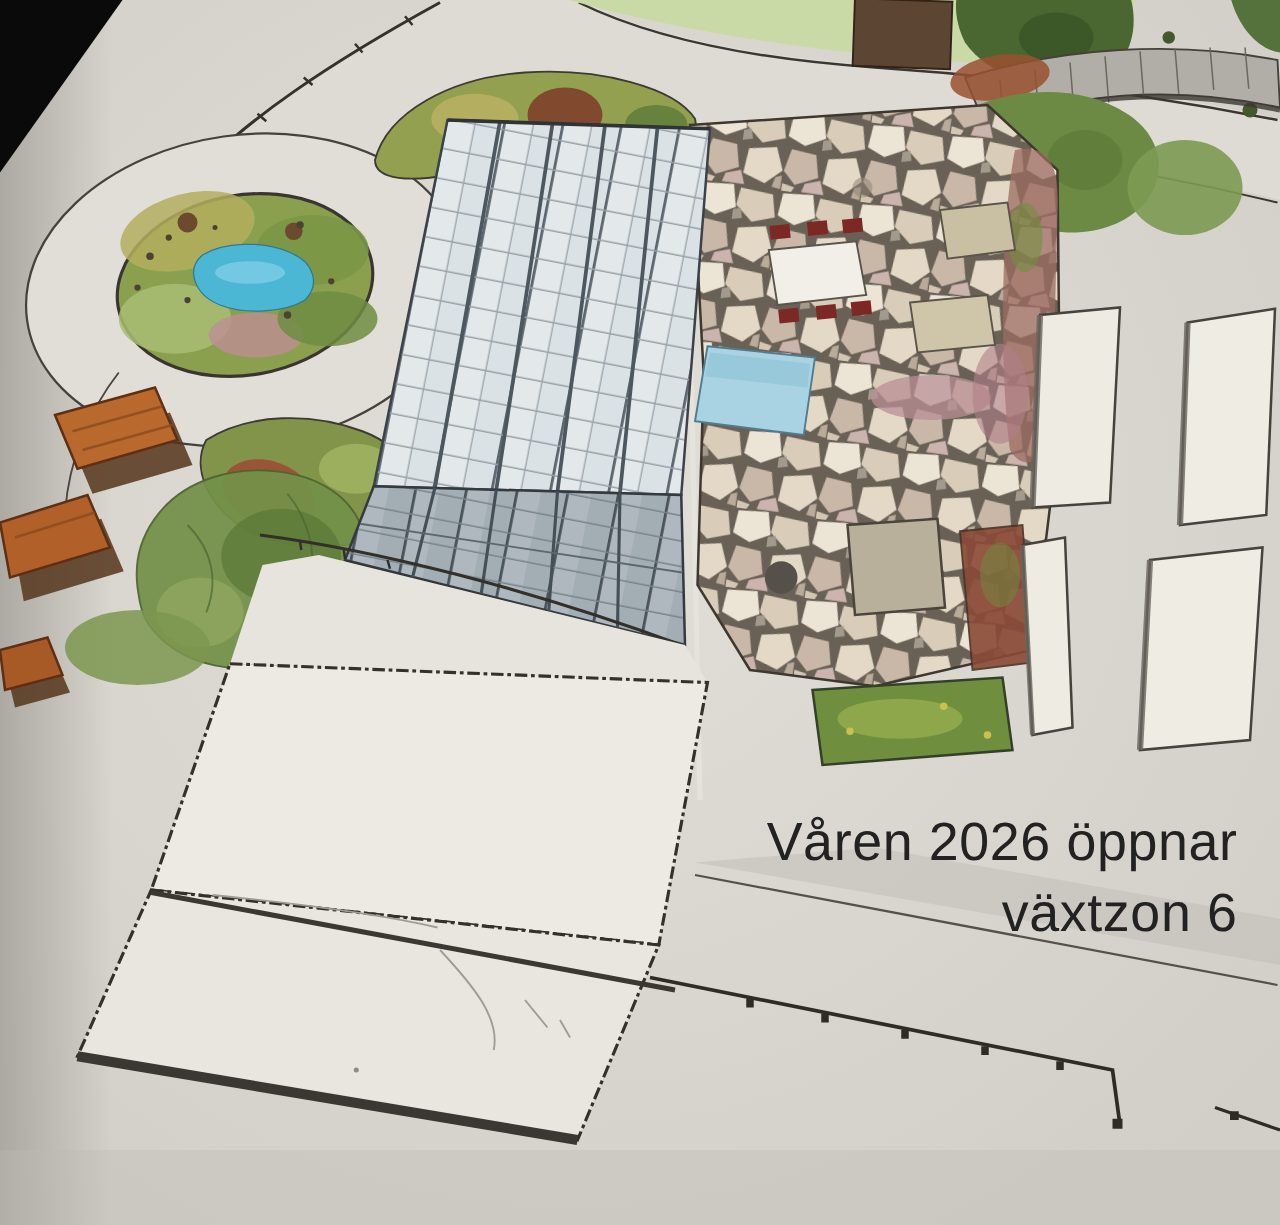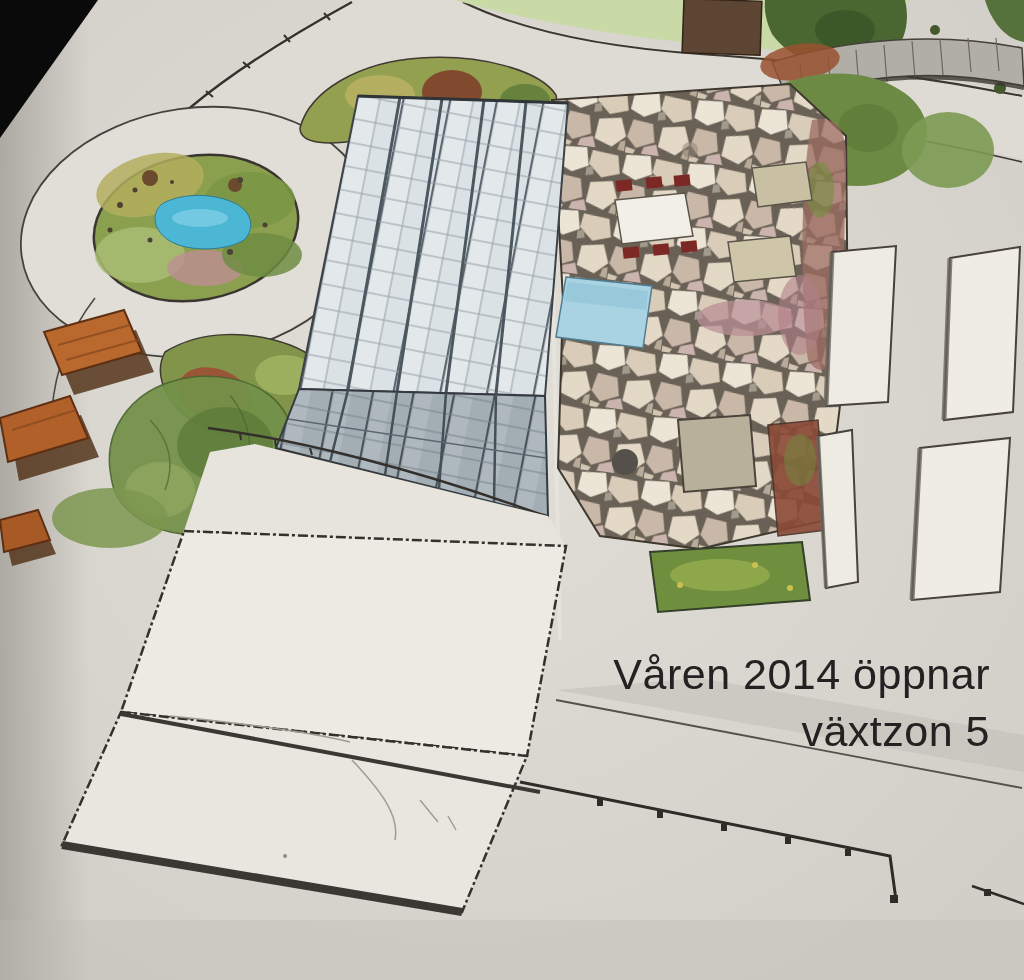--- a/index.html
+++ b/index.html
@@ -252,16 +252,16 @@
           <rect x="890" y="895" width="8" height="8"></rect>
     </g>
     <path d="M972,886 L1024,904" stroke="#2f2c27" stroke-width="2.5"></path>
     <rect x="984" y="889" width="7" height="7" fill="#2f2c27"></rect>
   </g>
 
   <polygon points="0,0 98,0 0,138" fill="#0a0a0a"></polygon>
 </svg>
 
 <div class="caption">
-  <div>Våren 2014 öppnar</div>
-  <div>växtzon 5</div>
+  <div>Våren 2026 öppnar</div>
+  <div>växtzon 6</div>
 </div>
 </div>
 
 </body></html>

